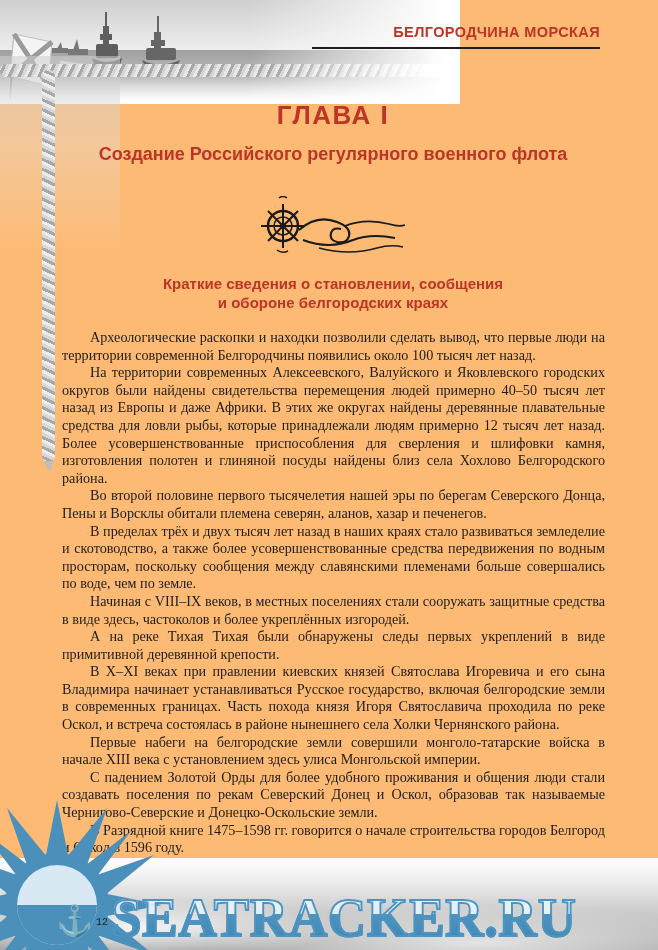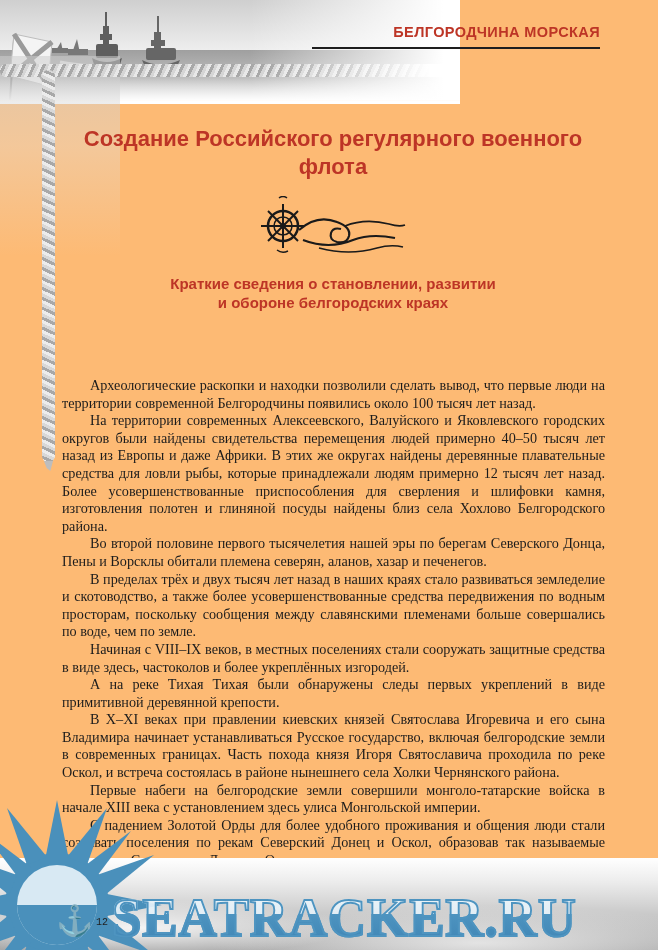--- a/index.html
+++ b/index.html
@@ -35,21 +35,21 @@
   
   .runhead { position:absolute; top:24px; right:58px; text-align:right;
     font-family:"Liberation Sans", sans-serif; font-weight:bold;
     font-size:14.5px; letter-spacing:0.4px; }
   .runhead-rule { position:absolute; top:47px; left:312px; right:58px; height:2px; background:#1e1e1e; }
 
   
   .chapter { position:absolute; left:62px; top:100px; width:542px; text-align:center;
     font-family:"Liberation Sans", sans-serif; font-weight:bold; }
   .chapter-kicker { font-size:26px; letter-spacing:1.5px; }
-  .chapter-title { margin-top:25px; font-size:22px; line-height:28px;text-align:center; }
+  .chapter-title { margin-top:9px; font-size:18px; line-height:28px;text-align:center; }
 
   
   .vignette { position:absolute; left:0; top:196px; width:658px; text-align:center; }
 
   
   .section-head { position:absolute; left:62px; top:274px; width:542px; text-align:center;
     font-family:"Liberation Sans", sans-serif; font-weight:bold;
     font-size:15px; line-height:19px; }
 
   
@@ -134,20 +134,21 @@
   <div class="flag-photo"></div>
   <div class="rope-h">
     <div class="rope-h-fade"></div>
   </div>
   <div class="rope-v"></div>
 
   <div class="runhead" style="color: rgb(189, 53, 38);">БЕЛГОРОДЧИНА МОРСКАЯ</div>
   <div class="runhead-rule"></div>
 
   <div class="chapter" style="color: rgb(189, 53, 38);">
+    <div class="chapter-kicker">ГЛАВА I</div>
     <div class="chapter-title">Создание Российского регулярного военного флота</div>
   </div>
 
   <div class="vignette">
     <svg width="160" height="60" viewBox="0 0 160 60" fill="none" stroke="#1a1a1a">
       <circle cx="34" cy="30" r="15" stroke-width="2.5"></circle>
       <circle cx="34" cy="30" r="9" stroke-width="1.5"></circle>
       <circle cx="34" cy="30" r="2.5" fill="#1a1a1a"></circle>
       <g stroke-width="2">
         <line x1="34" y1="8" x2="34" y2="52"></line>
@@ -158,25 +159,25 @@
       <path d="M30 2 q4 -3 8 0 M28 54 q5 4 11 1" stroke-width="1.5"></path>
 
       <path d="M50 34 q18 -16 38 -8 q14 5 12 14 q-2 8 -12 6 q-8 -2 -6 -9 q2 -6 10 -4" stroke-width="2.2"></path>
       <path d="M54 44 q26 10 50 0 q18 -7 42 -2" stroke-width="2"></path>
       <path d="M70 52 q30 8 58 0 q14 -4 26 -1" stroke-width="1.5"></path>
       <path d="M96 30 q20 -8 44 -2 q10 3 16 1" stroke-width="1.8"></path>
     </svg>
   </div>
 
   <div class="section-head" style="color: rgb(189, 53, 38);">
-    <div>Краткие сведения о становлении, развитии</div>
+    <div>Краткие сведения о становлении, сообщения</div>
     <div>и обороне белгородских краях</div>
   </div>
 
-  <div class="body-text" style="color: rgb(28, 28, 28); margin-top: 48px;">
+  <div class="body-text" style="color: rgb(28, 28, 28);">
     <p>Археологические раскопки и находки позволили сделать вывод, что первые люди на территории современной Белгородчины появились около 100 тысяч лет назад.</p>
     <p>На территории современных Алексеевского, Валуйского и Яковлевского городских округов были найдены свидетельства перемещения людей примерно 40–50 тысяч лет назад из Европы и даже Африки. В этих же округах найдены деревянные плавательные средства для ловли рыбы, которые принадлежали людям примерно 12 тысяч лет назад. Более усовершенствованные приспособления для сверления и шлифовки камня, изготовления полотен и глиняной посуды найдены близ села Хохлово Белгородского района.</p>
     <p>Во второй половине первого тысячелетия нашей эры по берегам Северского Донца, Пены и Ворсклы обитали племена северян, аланов, хазар и печенегов.</p>
     <p>В пределах трёх и двух тысяч лет назад в наших краях стало развиваться земледелие и скотоводство, а также более усовершенствованные средства передвижения по водным просторам, поскольку сообщения между славянскими племенами больше совершались по воде, чем по земле.</p>
     <p>Начиная с VIII–IX веков, в местных поселениях стали сооружать защитные средства в виде здесь, частоколов и более укреплённых изгородей.</p>
     <p>А на реке Тихая Тихая были обнаружены следы первых укреплений в виде примитивной деревянной крепости.</p>
     <p>В X–XI веках при правлении киевских князей Святослава Игоревича и его сына Владимира начинает устанавливаться Русское государство, включая белгородские земли в современных границах. Часть похода князя Игоря Святославича проходила по реке Оскол, и встреча состоялась в районе нынешнего села Холки Чернянского района.</p>
     <p>Первые набеги на белгородские земли совершили монголо-татарские войска в начале XIII века с установлением здесь улиса Монгольской империи.</p>
     <p>С падением Золотой Орды для более удобного проживания и общения люди стали создавать поселения по рекам Северский Донец и Оскол, образовав так называемые Чернигово-Северские и Донецко-Оскольские земли.</p>
     <p>В Разрядной книге 1475–1598 гг. говорится о начале строительства городов Белгород и Оскол в 1596 году.</p>

